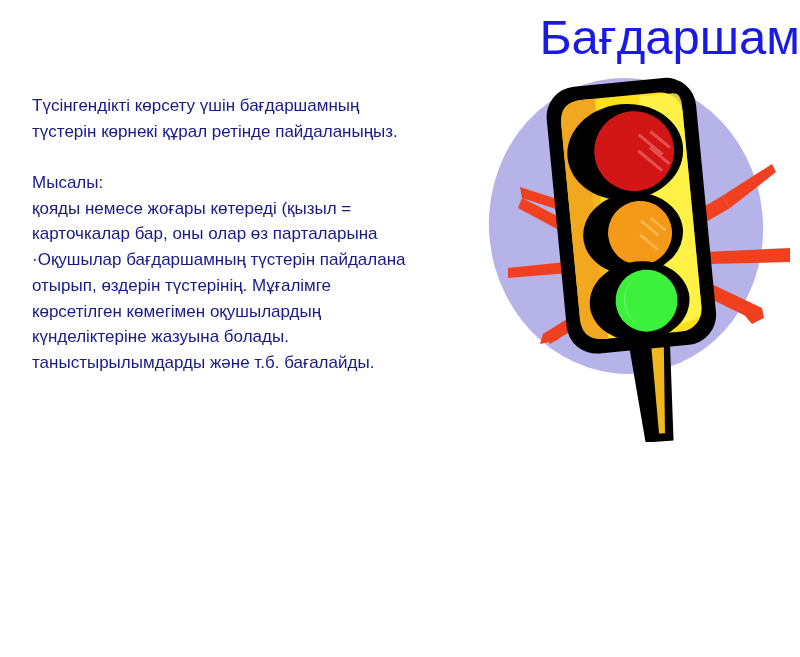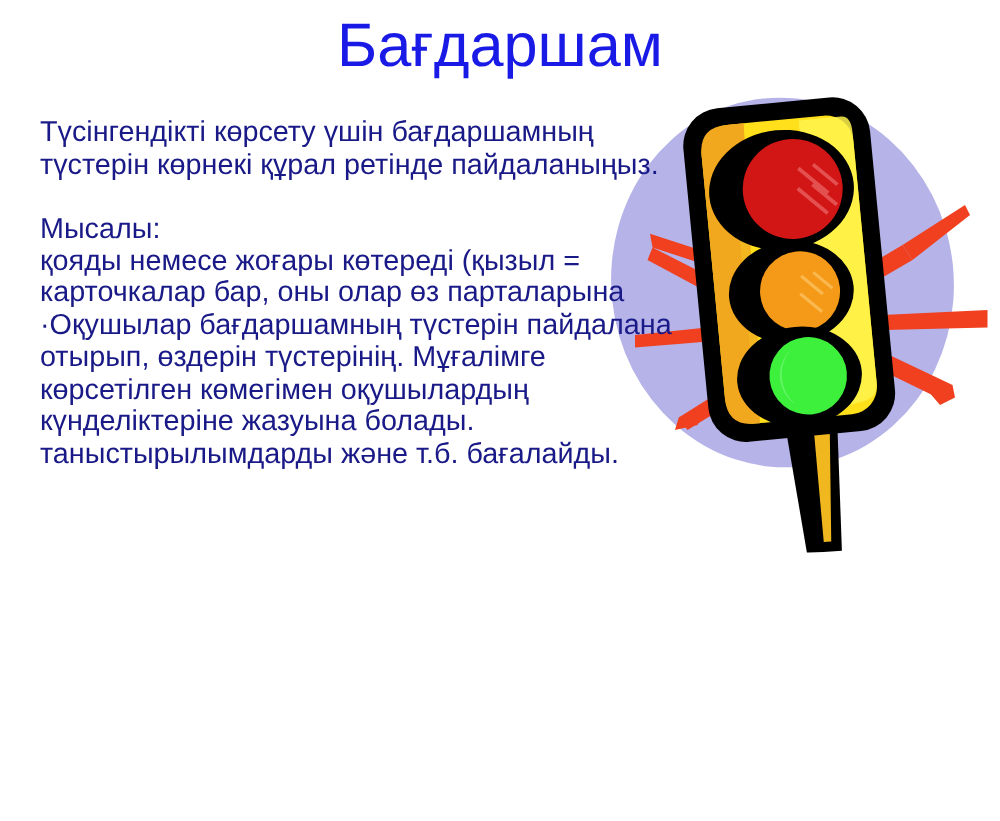--- a/index.html
+++ b/index.html
@@ -15,21 +15,21 @@
     overflow: hidden;
     font-family: "Liberation Sans", "DejaVu Sans", sans-serif;
   }
 
   
   #slide-title {
     position: absolute;
     left: 0;
     top: 8px;
     width: 800px;
-    text-align: center;
+    text-align: right;
     font-size: 49px;
     line-height: 58px;
     font-weight: normal;
     color: #1a1ae6;
     letter-spacing: 0px;
     white-space: nowrap;
   }
 
   
   #decor-ellipse {
@@ -42,21 +42,21 @@
     border-radius: 50%;
     transform: rotate(-6deg);
   }
 
   
   #body-text {
     position: absolute;
     left: 32px;
     top: 93px;
     width: 450px;
-    font-size: 23px;
+    font-size: 17px;
     line-height: 25.7px;
     color: #191987;
   }
   .text-line {
     white-space: pre;
     height: 25.7px;
   }
   .text-line.blank { visibility: hidden; }
 
   

